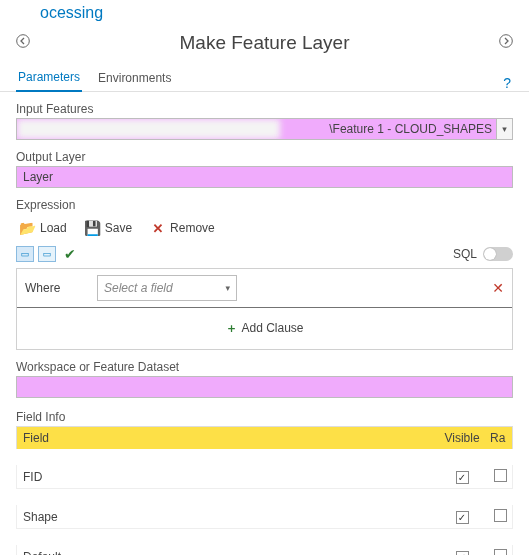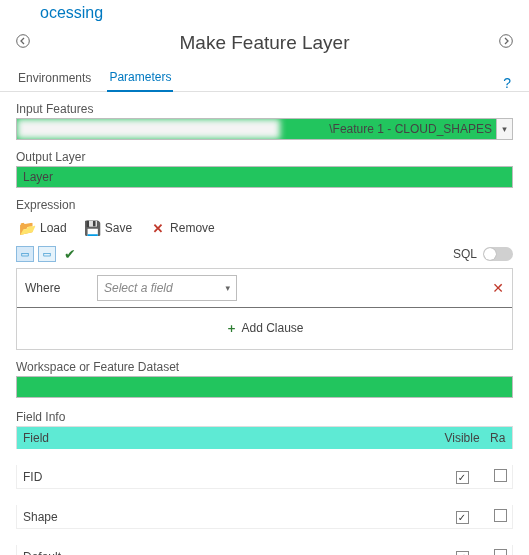--- a/index.html
+++ b/index.html
@@ -8,21 +8,21 @@
   .app-link { color: #0079c1; font-size: 16px; padding: 4px 16px 6px 40px; cursor: pointer; }
   .topbar { display: flex; align-items: center; padding: 4px 16px; }
   .arrow-btn { color: #555; font-size: 16px; width: 20px; }
   .title { flex: 1; text-align: center; font-size: 19px; color: #444; }
   .tabs { display: flex; gap: 14px; padding: 8px 16px 0 16px; border-bottom: 1px solid #e0e0e0; align-items: flex-end; }
   .tab { padding: 4px 2px 6px 2px; color: #555; cursor: pointer; }
   .tab.active { color: #0079c1; border-bottom: 2px solid #0079c1; margin-bottom:-1px; }
   .help-icon { margin-left: auto; color: #0079c1; font-size: 14px; padding-right: 2px; }
   .section-label { color: #555; margin: 10px 0 2px 0; }
   .input-row { display: flex; }
-  .text-input { flex: 1; border: 1px solid #bdbdbd; padding: 3px 6px; font-size: 12px; height: 22px; background: #22c55e; color: #444; }
+  .text-input { flex: 1; border: 1px solid #bdbdbd; padding: 3px 6px; font-size: 12px; height: 22px; background: #f0abfc; color: #444; }
   .dd-btn { width: 16px; border: 1px solid #bdbdbd; border-left: none; background: #f5f5f5; display:flex; align-items:center; justify-content:center; font-size:9px; color:#555; cursor:pointer; }
   .obscured { position: relative; overflow: hidden; white-space: nowrap; }
   .obscured::before { content:""; position:absolute; left:0; top:0; height:100%; width:55%; background:#f4f4f4; filter: blur(3px); }
   .toolbar { display:flex; align-items:center; gap:10px; margin-top:6px; }
   .tool-btn { display:flex; align-items:center; gap:4px; padding:2px 4px; cursor:pointer; color:#444; }
   .ico { width:16px; height:16px; display:inline-flex; align-items:center; justify-content:center; }
   .folder { color:#f5a623; font-size:14px; }
   .disk { color:#9aa7b0; font-size:14px; }
   .xmark { color:#c0392b; font-weight:bold; font-size:13px; }
   .mini-toolbar { display:flex; align-items:center; margin-top:8px; gap:4px; }
@@ -33,21 +33,21 @@
   .toggle { width:30px; height:14px; background:#d0d0d0; border-radius:7px; position:relative; cursor:pointer; }
   .toggle::after { content:""; position:absolute; width:12px; height:12px; background:#fff; border-radius:50%; top:1px; left:1px; box-shadow:0 0 1px rgba(0,0,0,.4); }
   .clause-box { border:1px solid #d0d0d0; margin-top:6px; }
   .clause-row { display:flex; align-items:center; padding:6px 8px; gap:22px; }
   .where-label { color:#444; width:50px; }
   .field-select { flex:0 0 140px; border:1px solid #bdbdbd; height:22px; display:flex; align-items:center; padding:12px 6px; color:#888; font-style:italic; cursor:pointer; justify-content:space-between; }
   .field-select .caret { font-style:normal; color:#666; font-size:9px; }
   .row-x { margin-left:auto; color:#c0392b; font-size:14px; cursor:pointer; }
   .add-clause { text-align:center; padding:12px 0; color:#444; cursor:pointer; border-top:1px solid #737373; }
   .plus { color:#2e7d32; font-weight:bold; margin-right:4px; }
-  .table-head { display:flex; background:#5eead4; border:1px solid #ddd; border-bottom:none; font-size:12px; color:#444; }
+  .table-head { display:flex; background:#fde047; border:1px solid #ddd; border-bottom:none; font-size:12px; color:#444; }
   .th-field { flex:1; padding:4px 6px; }
   .th-vis { width:52px; text-align:center; padding:4px 2px; }
   .th-ra { width:24px; padding:4px 2px; }
   .trow { display:flex; border:1px solid #eee; border-top:none; align-items:center; height:24px;margin-top:16px; }
   .td-field { flex:1; padding:0 6px; color:#444; }
   .td-vis { width:52px; text-align:center; }
   .td-ra { width:24px; text-align:center; }
   .cb { width:13px; height:13px; border:1px solid #888; display:inline-flex; align-items:center; justify-content:center; font-size:10px; background:#fff; color:#333; cursor:pointer; }
 </style>
 </head>
@@ -65,22 +65,22 @@
   <div class="title">Make Feature Layer</div>
   <div class="arrow-btn" style="text-align:right">
     <svg width="14" height="14" viewBox="0 0 14 14">
         <circle cx="7" cy="7" r="6.3" fill="none" stroke="#666" stroke-width="1"></circle>
         <path d="M6 4 L9 7 L6 10" fill="none" stroke="#666" stroke-width="1.3"></path>
       </svg>
   </div>
 </div>
 
 <div class="tabs">
+  <div class="tab active">Parameters</div>
   <div class="tab">Environments</div>
-  <div class="tab active">Parameters</div>
   <div class="help-icon">?</div>
 </div>
 
 <div class="panel">
 
   <div class="section-label">Input Features</div>
   <div class="input-row">
     <div class="text-input obscured" style="text-align:right; padding-right:4px;">\Feature 1 - CLOUD_SHAPES</div>
     <div class="dd-btn">▾</div>
   </div>

